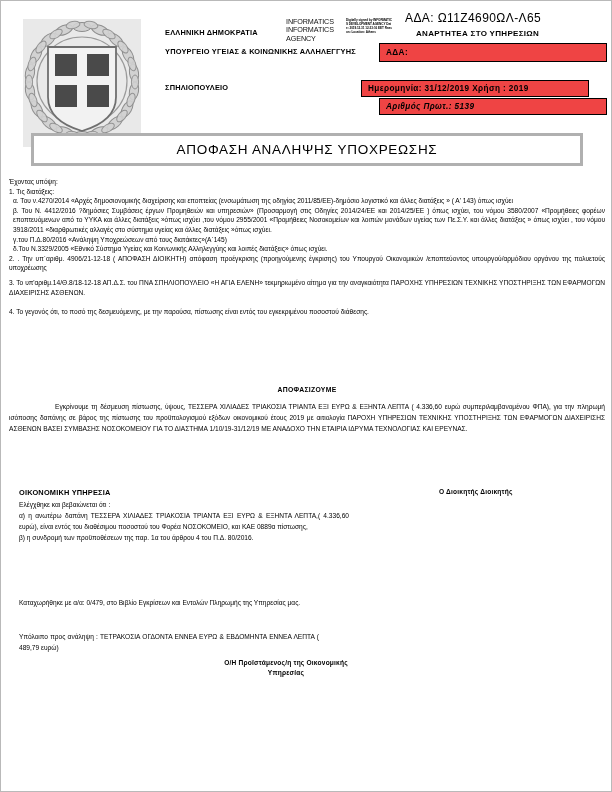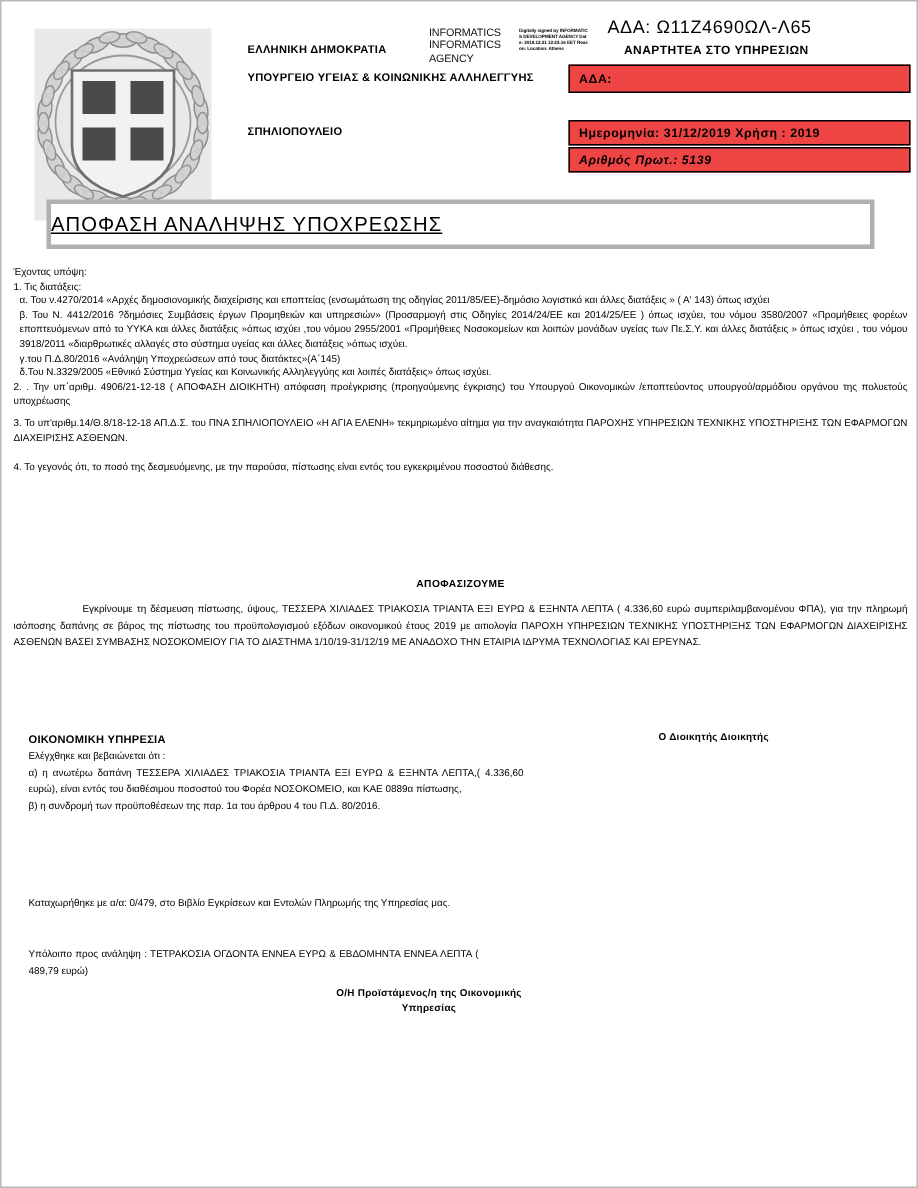--- a/index.html
+++ b/index.html
@@ -115,42 +115,42 @@
     border: 1.2px solid #000;
     background: #ef4444;
     font-size: 8.2px;
     font-weight: bold;
     letter-spacing: 0.4px;
     display: flex;
     align-items: center;
     padding-left: 6px;
   }
   .box-ada   { left: 378px; top: 42px;  width: 228px; height: 19px; }
-  .box-date  { left: 378px; top: 79px;  width: 228px; height: 17px; }
+  .box-date  { left: 360px; top: 79px;  width: 228px; height: 17px; }
   .box-prot  { left: 378px; top: 97px;  width: 228px; height: 17px; font-style: italic; }
   .box-desm  { left: 378px; top: 115px; width: 228px; height: 17px; }
 
   
   .banner {
     position: absolute;
     left: 30px;
     top: 132px;
     width: 552px;
     height: 33px;
     background: #b0b0b0;
     padding: 3px;
     box-sizing: border-box;
   }
   .banner-inner {
     width: 100%;
     height: 100%;
     background: #ffffff;
     display: flex;
     align-items: center;
-    text-decoration: underline;
+    justify-content: center;
   }
   .banner-title {
     font-size: 13.5px;
     letter-spacing: 0.7px;
     white-space: nowrap;
   }
 
   
   .body-text {
     position: absolute;

